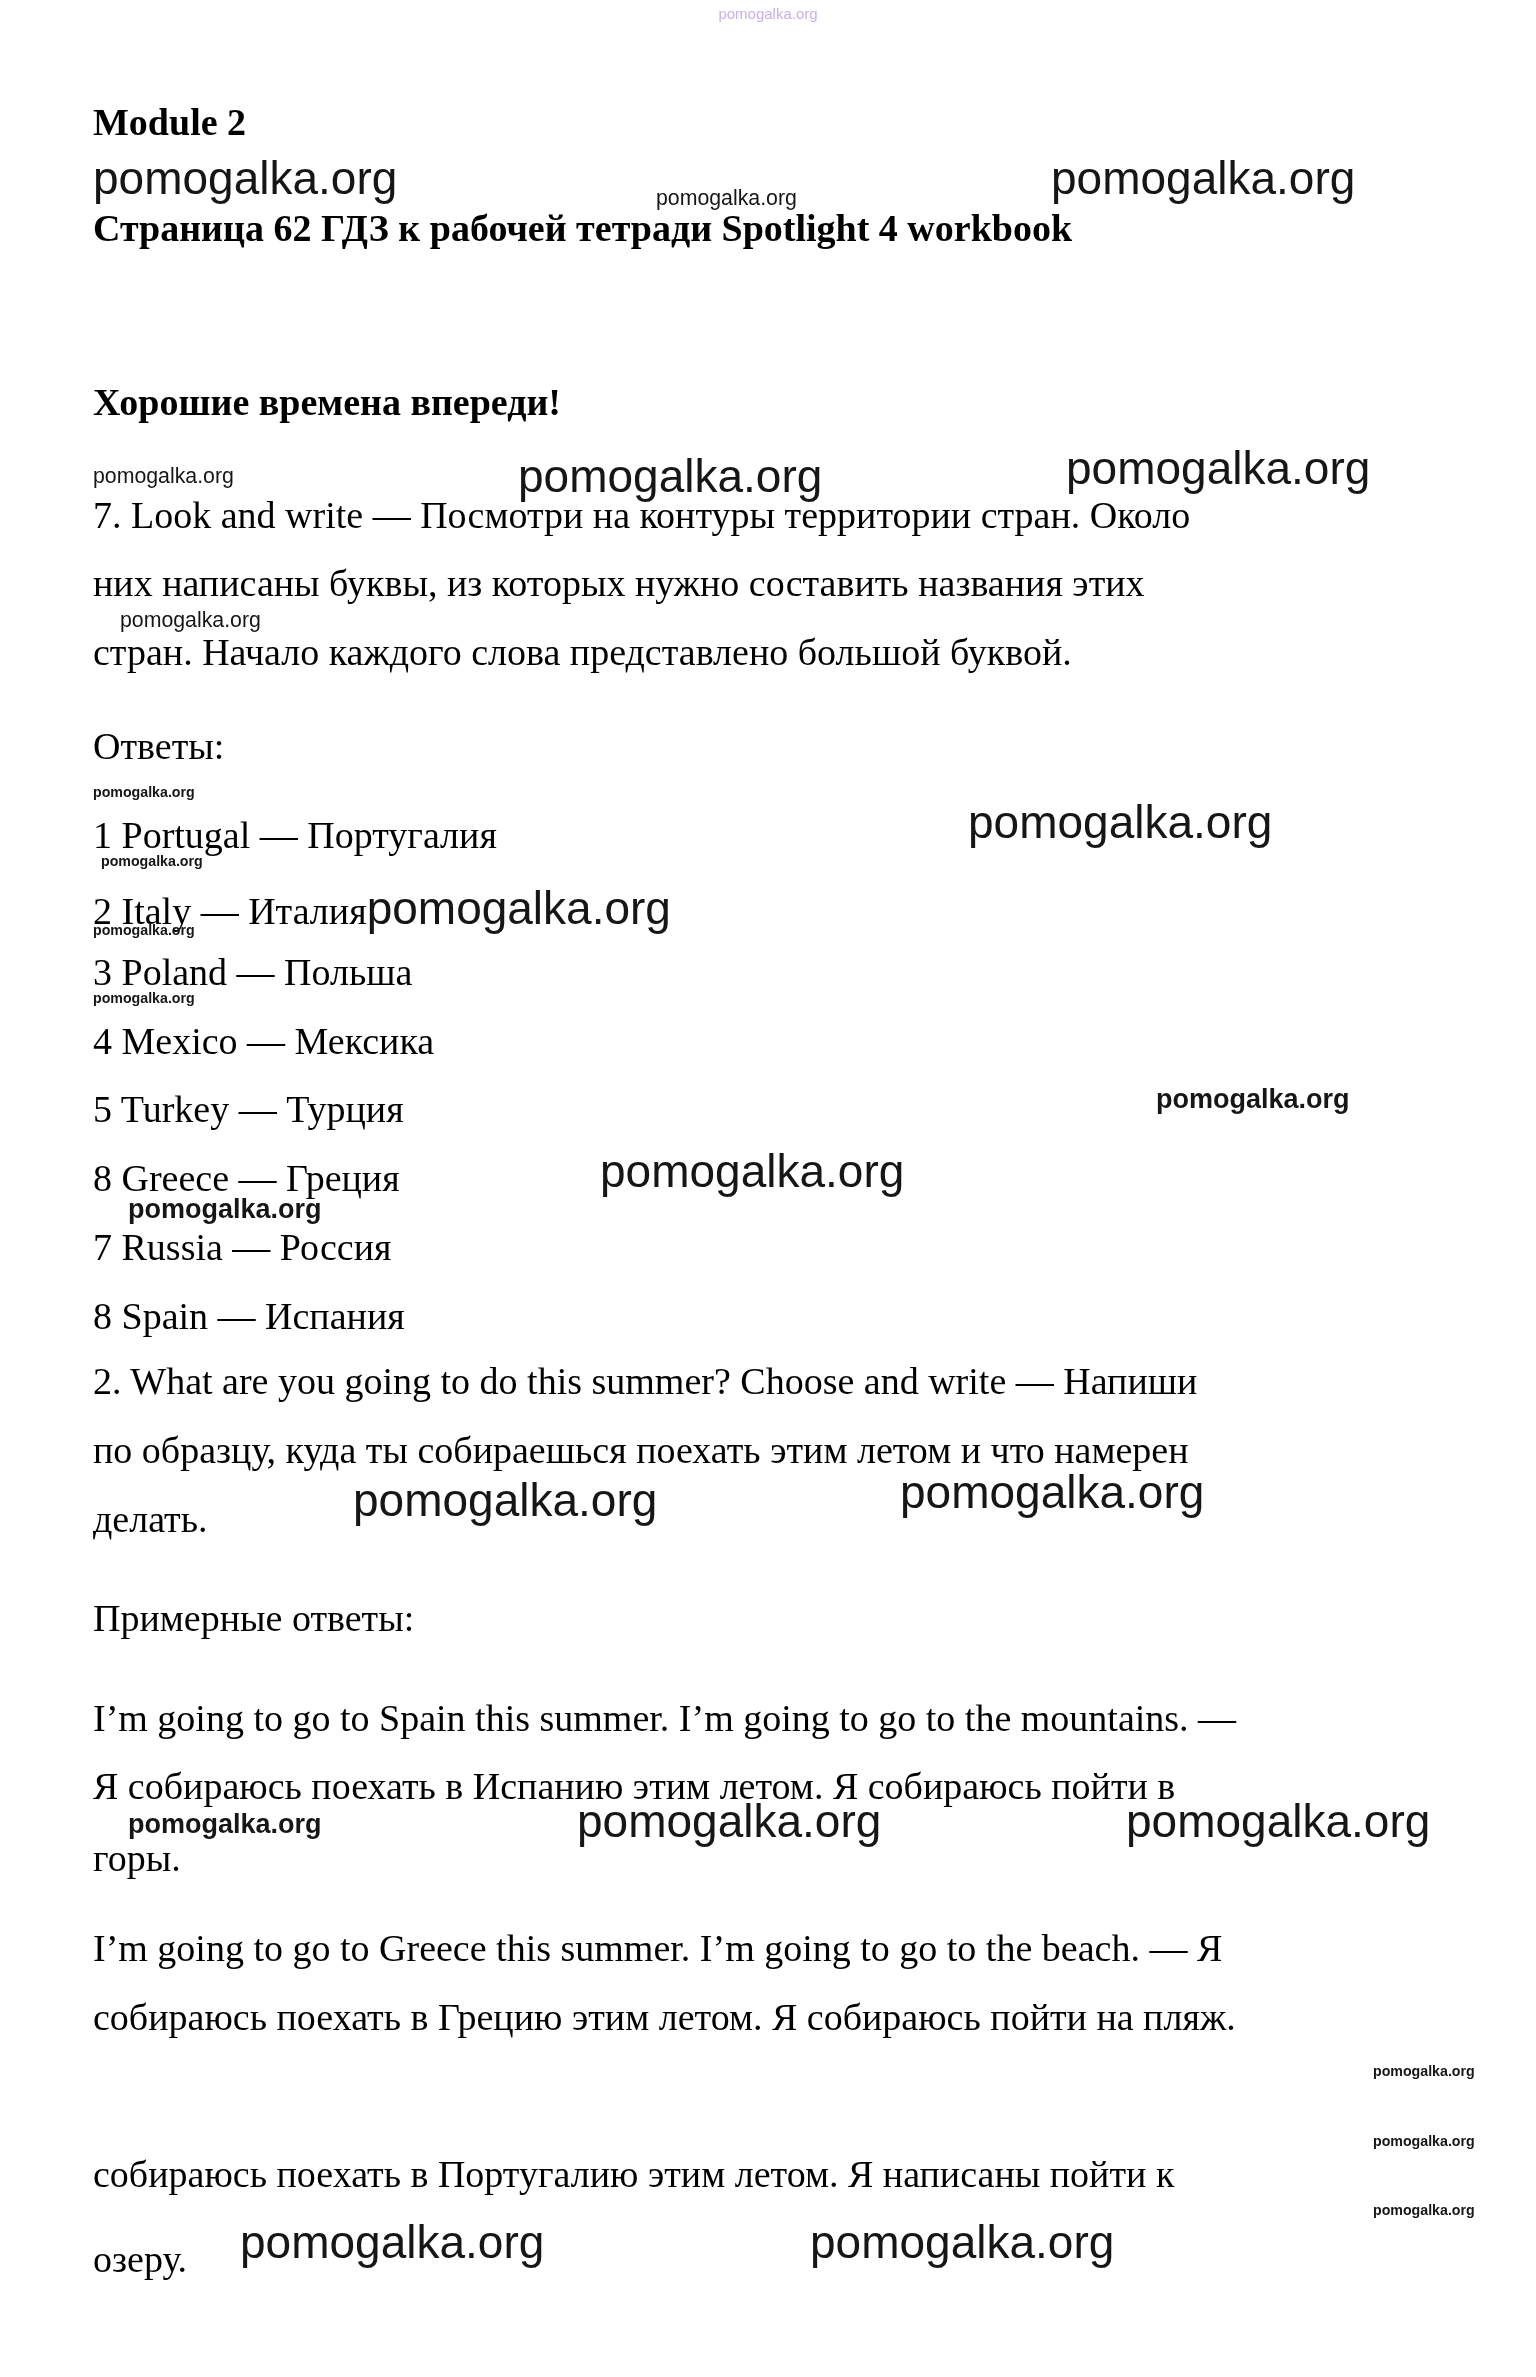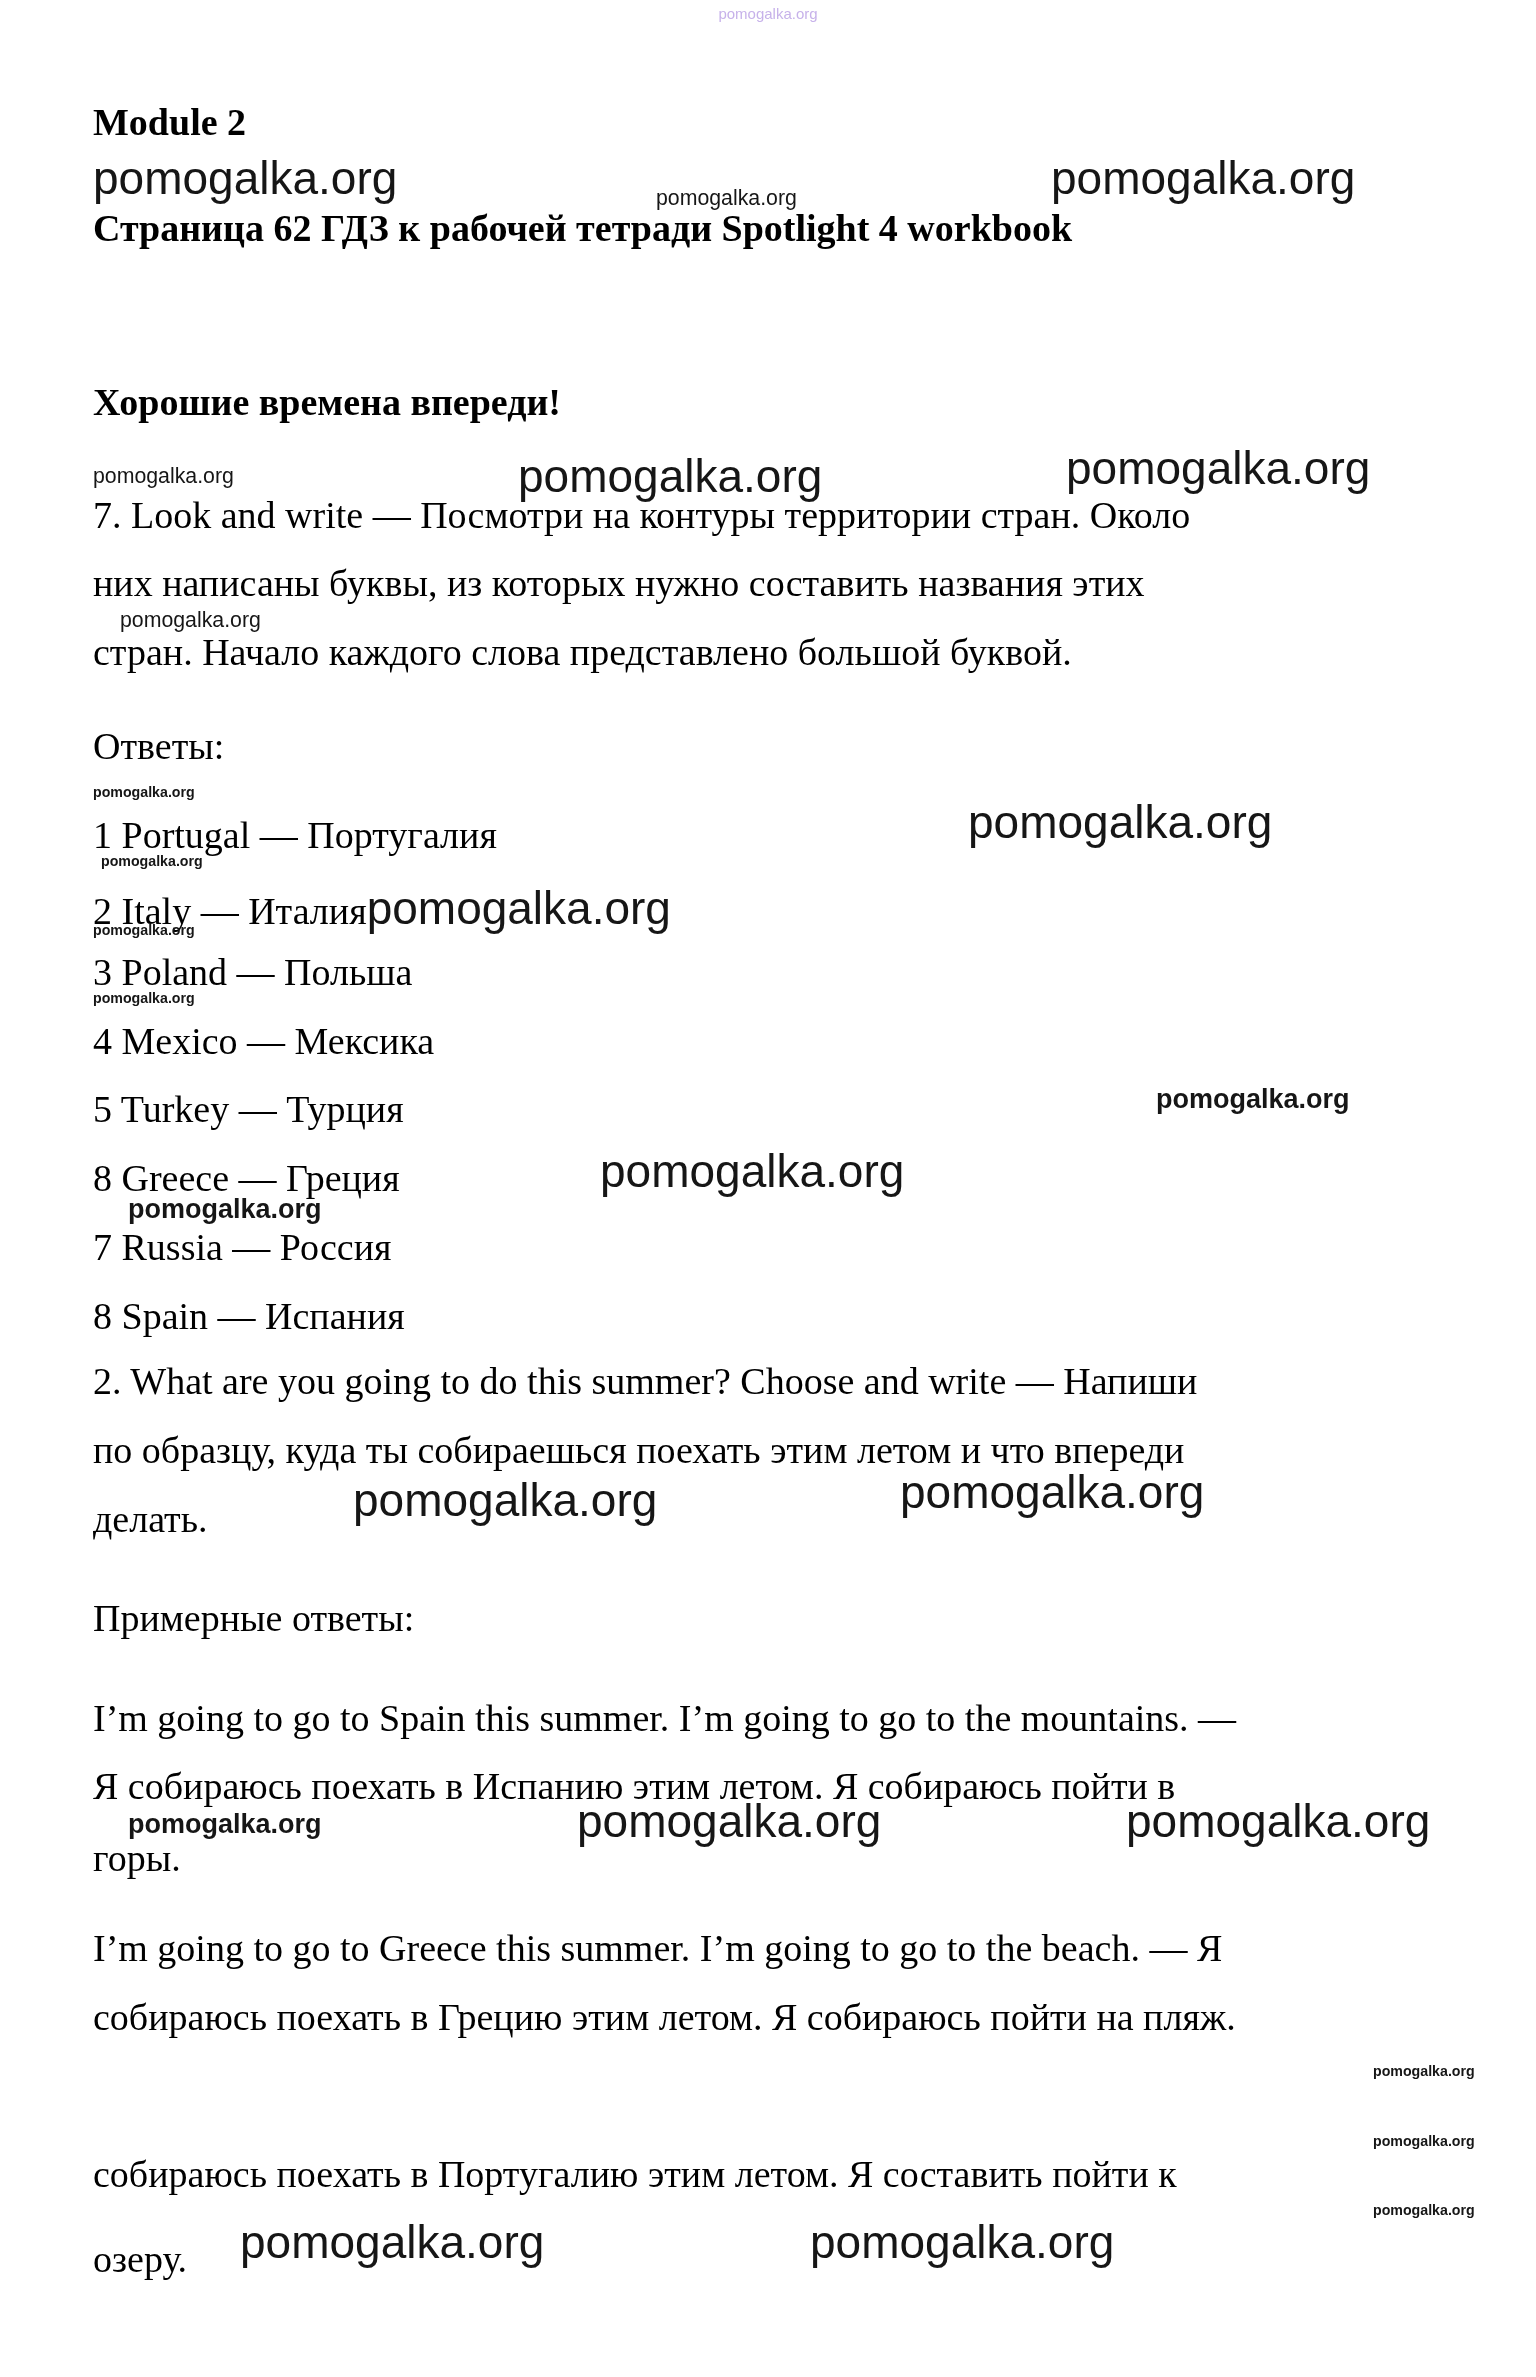--- a/index.html
+++ b/index.html
@@ -68,39 +68,39 @@
 
   <div class="abs t" style="top:1157px;left:93px">8 Greece — Греция</div>
   <div class="abs wm wm-lg" style="top:1145px;left:600px">pomogalka.org</div>
 
   <div class="abs wm wm-md" style="top:1194px;left:128px">pomogalka.org</div>
   <div class="abs t" style="top:1226px;left:93px">7 Russia — Россия</div>
 
   <div class="abs t" style="top:1295px;left:93px">8 Spain — Испания</div>
 
   <div class="abs t" style="top:1360px;left:93px">2. What are you going to do this summer? Choose and write — Напиши</div>
-  <div class="abs t" style="top:1429px;left:93px">по образцу, куда ты собираешься поехать этим летом и что впереди</div>
+  <div class="abs t" style="top:1429px;left:93px">по образцу, куда ты собираешься поехать этим летом и что намерен</div>
   <div class="abs t" style="top:1498px;left:93px">делать.</div>
   <div class="abs wm wm-lg" style="top:1474px;left:353px">pomogalka.org</div>
   <div class="abs wm wm-lg" style="top:1466px;left:900px">pomogalka.org</div>
 
   <div class="abs t" style="top:1597px;left:93px">Примерные ответы:</div>
 
   <div class="abs t" style="top:1697px;left:93px">I’m going to go to Spain this summer. I’m going to go to the mountains. —</div>
   <div class="abs t" style="top:1765px;left:93px">Я собираюсь поехать в Испанию этим летом. Я собираюсь пойти в</div>
   <div class="abs wm wm-md" style="top:1809px;left:128px">pomogalka.org</div>
   <div class="abs wm wm-lg" style="top:1795px;left:577px">pomogalka.org</div>
   <div class="abs wm wm-lg" style="top:1795px;left:1126px">pomogalka.org</div>
   <div class="abs t" style="top:1837px;left:93px">горы.</div>
 
   <div class="abs t" style="top:1927px;left:93px">I’m going to go to Greece this summer. I’m going to go to the beach. — Я</div>
   <div class="abs t" style="top:1996px;left:93px">собираюсь поехать в Грецию этим летом. Я собираюсь пойти на пляж.</div>
 
   <div class="abs wm wm-xs" style="top:2063px;left:1373px">pomogalka.org</div>
   <div class="abs wm wm-xs" style="top:2133px;left:1373px">pomogalka.org</div>
-  <div class="abs t" style="top:2153px;left:93px">собираюсь поехать в Португалию этим летом. Я составить пойти к</div>
+  <div class="abs t" style="top:2153px;left:93px">собираюсь поехать в Португалию этим летом. Я написаны пойти к</div>
   <div class="abs wm wm-xs" style="top:2202px;left:1373px">pomogalka.org</div>
   <div class="abs t" style="top:2238px;left:93px">озеру.</div>
   <div class="abs wm wm-lg" style="top:2216px;left:240px">pomogalka.org</div>
   <div class="abs wm wm-lg" style="top:2216px;left:810px">pomogalka.org</div>
 
 </div>
 
 
 </body></html>

